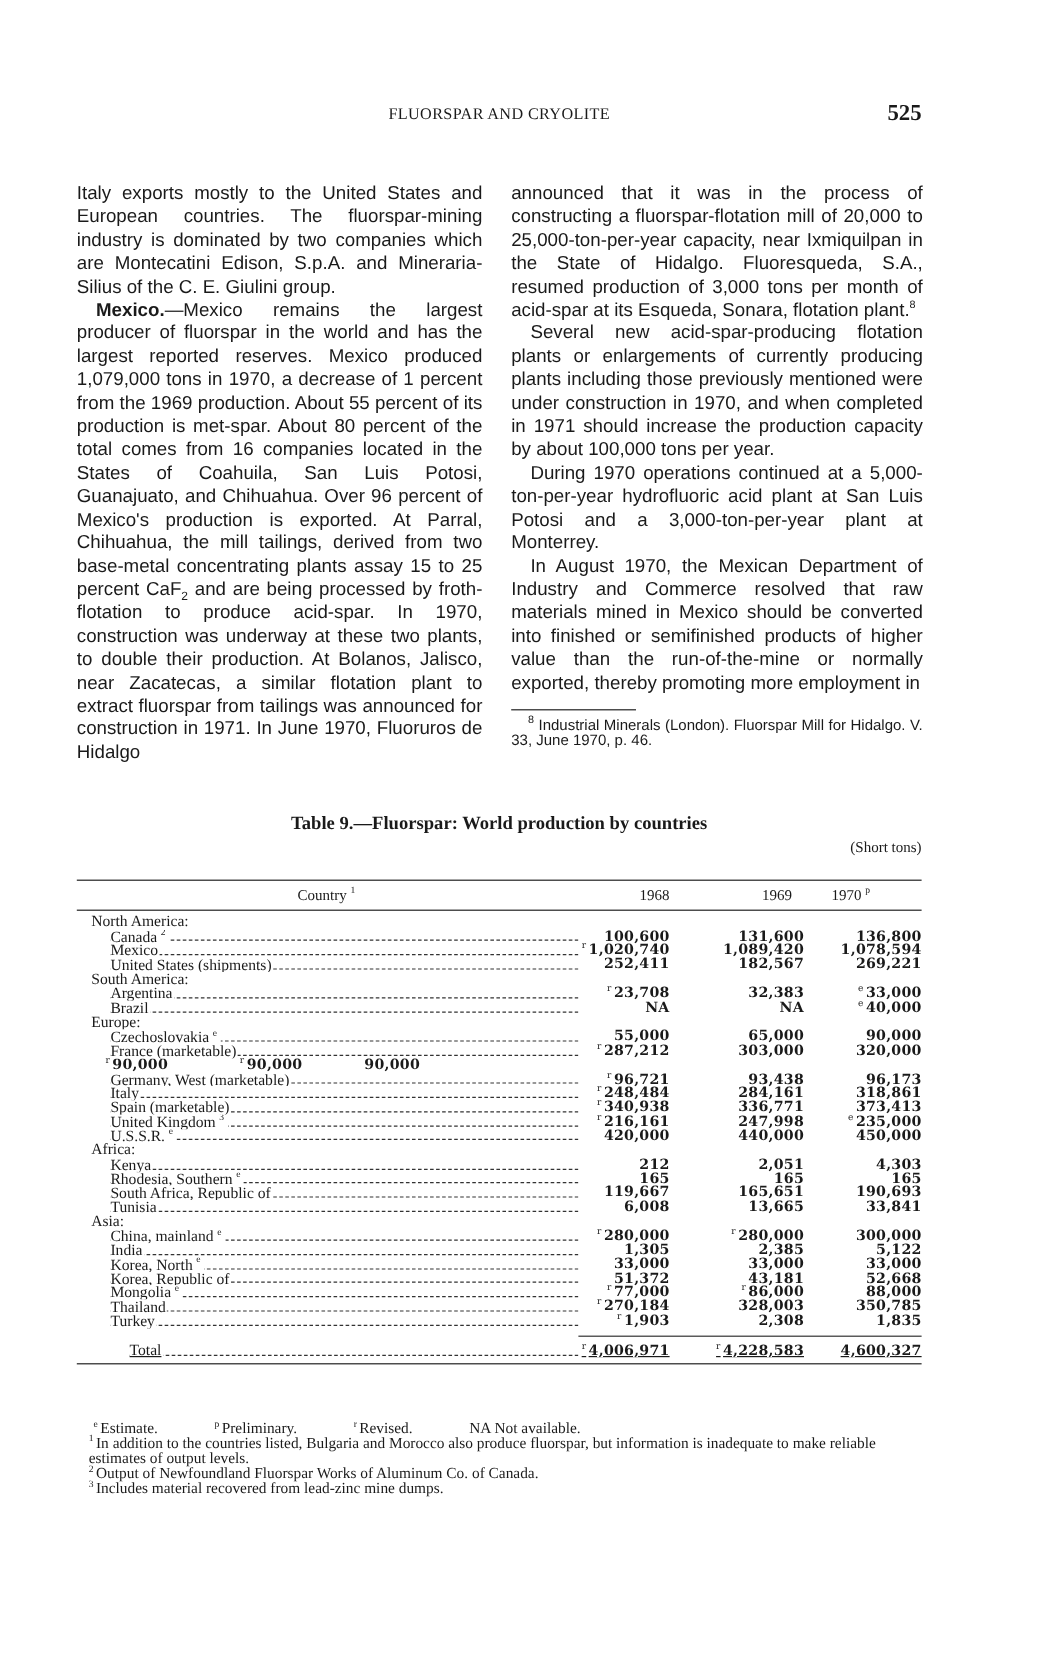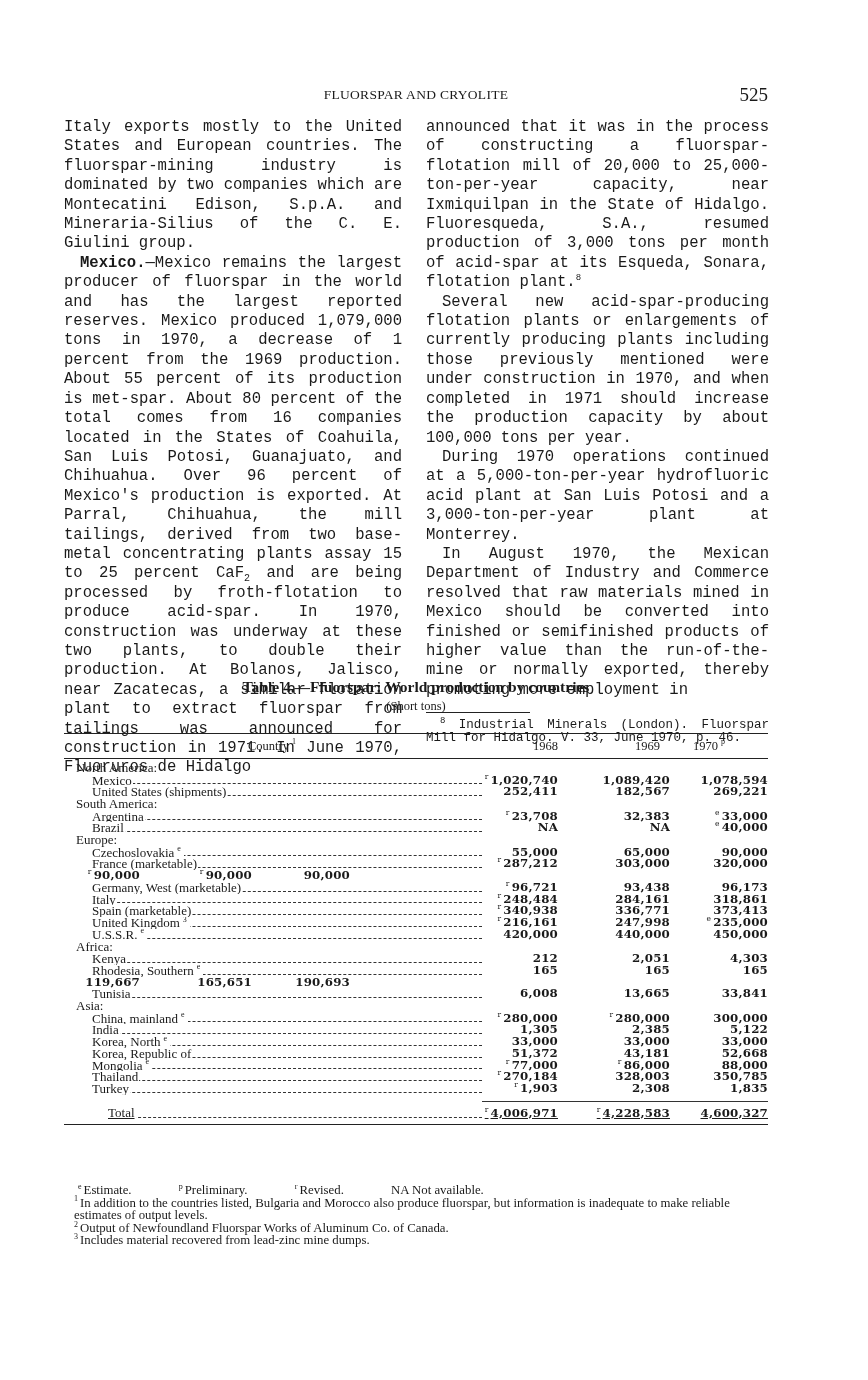--- a/index.html
+++ b/index.html
@@ -11,43 +11,43 @@
   .header {
     position: absolute; top: 84px; left: 64px; width: 704px; height: 22px;
   }
   .running-head {
     position: absolute; left: 0; right: 0; text-align: center;
     font-family: "Liberation Serif", serif; font-size: 13.5px; letter-spacing: 0.3px;
     top: 3px;
   }
   .page-number {
     position: absolute; right: 0; top: 0;
-    font-family: "Liberation Serif", serif; font-size: 19px; font-weight: normal;
+    font-family: "Liberation Serif", serif; font-size: 19px; font-weight: bold;
   }
   .col {
-    position: absolute; top: 118px;
-    font-family: Liberation Mono, monospace; font-size: 15.6px; line-height: 19.4px;
+    position: absolute; top: 152px;
+    font-family: Liberation Sans, sans-serif; font-size: 15.6px; line-height: 19.4px;
     text-align: justify;
   }
   .col-left { left: 64px; width: 338px; }
   .col-right { left: 426px; width: 343px; }
   .col p { margin: 0; }
   .col p.indent { text-indent: 16px; }
   .col b { font-weight: bold; }
   sup.fn { font-size: 9px; vertical-align: super; line-height: 0; }
   sub.chem { font-size: 10px; line-height: 0; }
   .fn-rule { width: 104px; border-top: 1.2px solid #222; margin: 12px 0 6px 0; }
   .col-footnote { font-size: 12.5px; line-height: 13px; text-indent: 14px; }
 
   .table-title {
     position: absolute; top: 678px; left: 64px; width: 704px; text-align: center;
     font-family: "Liberation Serif", serif; font-size: 15.5px; font-weight: bold;
   }
   .table-subtitle {
-    position: absolute; top: 699px; left: 64px; width: 704px; text-align: center;
+    position: absolute; top: 699px; left: 64px; width: 704px; text-align: right;
     font-family: "Liberation Serif", serif; font-size: 12.5px;
   }
   .table {
     position: absolute; top: 733px; left: 64px; width: 704px;
     font-family: "DejaVu Serif", serif; font-size: 12px;
   }
   .rule-thick { border-top: 1.6px solid #222; }
   .rule-bottom { border-top: 1.6px solid #222; }
   .thead { display: flex; height: 24px; align-items: center; border-bottom: 1.6px solid #222; }
   .th-country { width: 360px; text-align: center; font-family: Liberation Serif, serif; font-size: 12.5px; }
@@ -100,40 +100,46 @@
 
 <div class="col col-right">
   <p><span>announced that it was in the process of constructing a fluorspar-flotation mill of 20,000 to 25,000-ton-per-year capacity, near Ixmiquilpan in the State of Hidalgo. Fluoresqueda, S.A., resumed production of 3,000 tons per month of acid-spar at its Esqueda, Sonara, flotation plant.</span><sup class="fn">8</sup></p>
   <p class="indent">Several new acid-spar-producing flotation plants or enlargements of currently producing plants including those previously mentioned were under construction in 1970, and when completed in 1971 should increase the production capacity by about 100,000 tons per year.</p>
   <p class="indent">During 1970 operations continued at a 5,000-ton-per-year hydrofluoric acid plant at San Luis Potosi and a 3,000-ton-per-year plant at Monterrey.</p>
   <p class="indent">In August 1970, the Mexican Department of Industry and Commerce resolved that raw materials mined in Mexico should be converted into finished or semifinished products of higher value than the run-of-the-mine or normally exported, thereby promoting more employment in</p>
   <div class="fn-rule"></div>
   <p class="col-footnote"><sup class="fn">8</sup><span> Industrial Minerals (London). Fluorspar Mill for Hidalgo. V. 33, June 1970, p. 46.</span></p>
 </div>
 
-<div class="table-title">Table 4.—Fluorspar:  World production by countries</div>
+<div class="table-title">Table 9.—Fluorspar:  World production by countries</div>
 <div class="table-subtitle">(Short tons)</div>
 
 <div class="table">
   <div class="rule-thick"></div>
   <div class="thead">
     <div class="th-country" style="width:418px;">
       <span>Country</span><sup class="mark" style="margin-left:3px;">1</sup>
     </div>
     <div class="th-year" style="width:76px;text-align:right;">1968</div>
     <div class="th-year" style="width:102px;text-align:right;">1969</div>
     <div class="th-year" style="width:100px;text-align:center;">
       <span>1970</span><sup class="mark" style="margin-left:3px;">p</sup>
     </div>
   </div>
   <div id="tbody" style="padding-top:3px;">
       <div class="row group-row">
         <div class="label"><span>North America:</span></div>
       </div>
       <div class="row">
+        <div class="label indented"><span class="leader"></span><span class="lbl-text"><span>Canada</span><sup class="mark" style="margin-left: 3px;">2</sup></span></div>
+        <div class="val c1"><span class="flag"></span><span>100,600</span></div>
+        <div class="val c2"><span class="flag"></span><span>131,600</span></div>
+        <div class="val c3"><span class="flag"></span><span>136,800</span></div>
+      </div>
+      <div class="row">
         <div class="label indented"><span class="leader"></span><span class="lbl-text"><span>Mexico</span></span></div>
         <div class="val c1"><span class="flag">r</span><span>1,020,740</span></div>
         <div class="val c2"><span class="flag"></span><span>1,089,420</span></div>
         <div class="val c3"><span class="flag"></span><span>1,078,594</span></div>
       </div>
       <div class="row">
         <div class="label indented"><span class="leader"></span><span class="lbl-text"><span>United States (shipments)</span></span></div>
         <div class="val c1"><span class="flag"></span><span>252,411</span></div>
         <div class="val c2"><span class="flag"></span><span>182,567</span></div>
         <div class="val c3"><span class="flag"></span><span>269,221</span></div>
@@ -212,20 +218,21 @@
         <div class="val c2"><span class="flag"></span><span>2,051</span></div>
         <div class="val c3"><span class="flag"></span><span>4,303</span></div>
       </div>
       <div class="row">
         <div class="label indented"><span class="leader"></span><span class="lbl-text"><span>Rhodesia, Southern</span><sup class="mark" style="margin-left: 3px;">e</sup></span></div>
         <div class="val c1"><span class="flag"></span><span>165</span></div>
         <div class="val c2"><span class="flag"></span><span>165</span></div>
         <div class="val c3"><span class="flag"></span><span>165</span></div>
       </div>
       <div class="row">
+        <div class="label indented"><span class="leader"></span><span class="lbl-text"><span>South Africa, Republic of</span></span></div>
         <div class="val c1"><span class="flag"></span><span>119,667</span></div>
         <div class="val c2"><span class="flag"></span><span>165,651</span></div>
         <div class="val c3"><span class="flag"></span><span>190,693</span></div>
       </div>
       <div class="row">
         <div class="label indented"><span class="leader"></span><span class="lbl-text"><span>Tunisia</span></span></div>
         <div class="val c1"><span class="flag"></span><span>6,008</span></div>
         <div class="val c2"><span class="flag"></span><span>13,665</span></div>
         <div class="val c3"><span class="flag"></span><span>33,841</span></div>
       </div>

